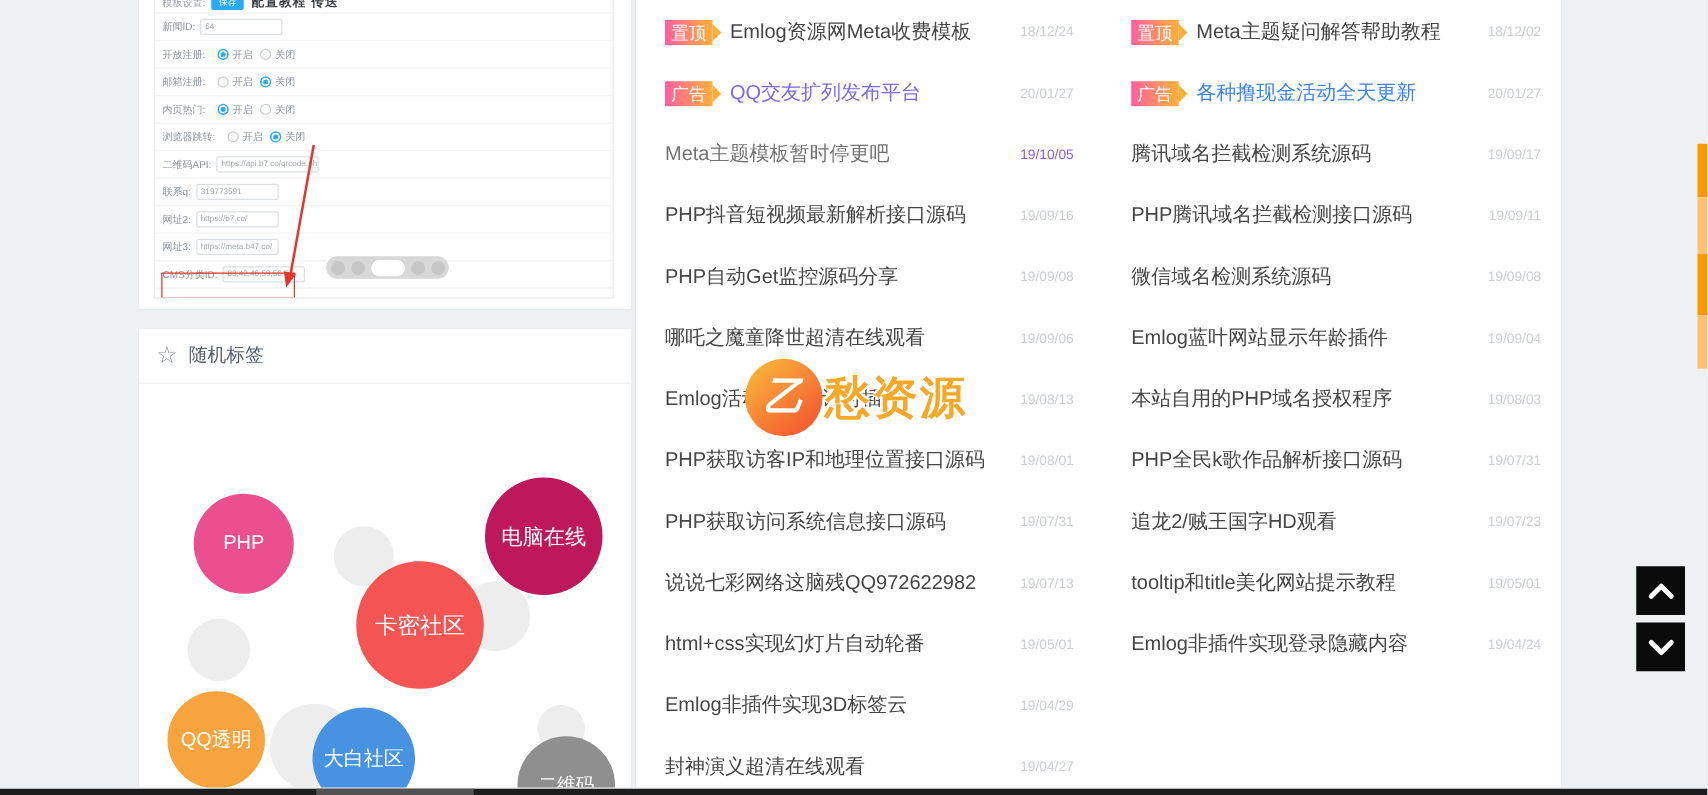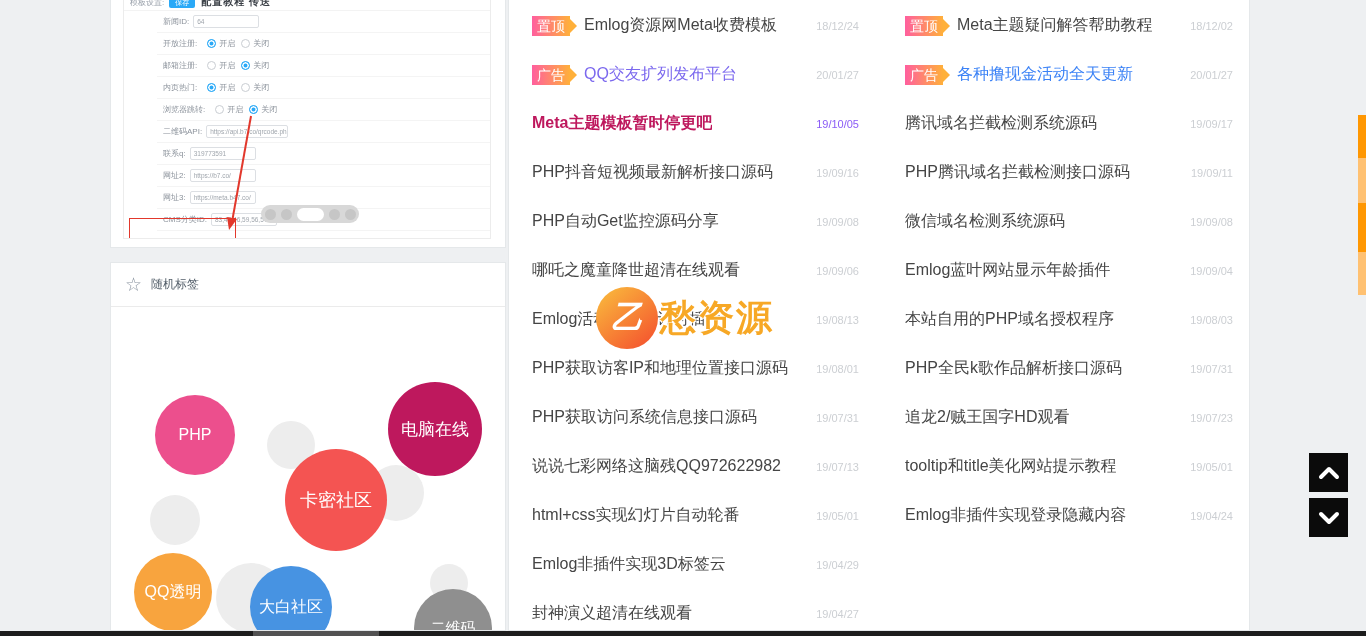--- a/index.html
+++ b/index.html
@@ -11,21 +11,21 @@
 
   
   #card-shot{left:110px;top:-10px;width:396px;height:258px;}
   #shot-inner{position:absolute;left:12px;top:2px;width:368px;height:246px;
     border:1px solid #ececec;box-sizing:border-box;overflow:hidden;background:#fff;}
   .f-header{height:16px;display:flex;align-items:center;padding-left:6px;border-bottom:1px solid #f3f3f3;}
   .fh-label{font-size:8px;color:#9aa1ab;white-space:nowrap;}
   .fh-btn{display:inline-block;margin-left:5px;background:#2aa9f7;color:#fff;font-size:7px;
     line-height:11px;padding:0 6px;border-radius:2px;}
   .fh-bold{font-size:10px;font-weight:bold;color:#3a3f46;margin-left:6px;letter-spacing:1px;white-space:nowrap;}
-  .f-row{height:21px;display:flex;align-items:center;padding-left:6px;border-bottom:1px solid #f4f4f4;margin-left:33px;}
+  .f-row{height:21px;display:flex;align-items:center;padding-left:6px;border-bottom:1px solid #f4f4f4;}
   .f-label{font-size:8px;color:#8b929b;margin-right:4px;white-space:nowrap;}
   .f-input{display:flex;align-items:center;box-sizing:border-box;height:13px;width:66px;
     border:1px solid #dcdfe3;border-radius:2px;background:#fff;font-size:6.5px;color:#a0a6ad;
     padding-left:3px;overflow:hidden;white-space:nowrap;}
   .f-input.wide{width:82px;}
   .f-rgroup{display:flex;align-items:center;margin-left:6px;}
   .f-rb{width:9px;height:9px;border-radius:50%;border:1px solid #c9cdd2;background:#fff;box-sizing:border-box;}
   .f-rb.sel{border:1px solid #2aa9f7;background:#2aa9f7;box-shadow:inset 0 0 0 1.5px #fff;}
   .f-rlabel{font-size:8px;color:#8b929b;margin-left:3px;white-space:nowrap;}
   #cms-red-box{position:absolute;left:5px;top:224px;width:107px;height:21px;
@@ -33,21 +33,21 @@
   #arrow-svg{position:absolute;left:0;top:0;pointer-events:none;}
   #carousel{position:absolute;left:137px;top:211px;width:98px;height:18px;border-radius:9px;
     background:#d8d8d8;display:flex;align-items:center;justify-content:center;gap:5px;}
   .dot{width:11px;height:11px;border-radius:50%;background:#c6c6c6;}
   .dot.active{width:27px;height:13px;border-radius:7px;background:#fff;}
 
   
   #card-tags{left:110px;top:262px;width:396px;height:369px;}
   #tags-header{height:43px;display:flex;align-items:center;padding-left:14px;border-bottom:1px solid #ebebeb;}
   #tags-star{font-size:19px;color:#8b95a1;margin-right:9px;}
-  #tags-title{font-size:12px;color:#55606b;}
+  #tags-title{font-size:15px;color:#55606b;}
   #tag-cloud{position:absolute;left:0;top:44px;right:0;bottom:0;overflow:hidden;}
   .tag-circle{position:absolute;border-radius:50%;color:#fff;display:flex;align-items:center;
     justify-content:center;white-space:nowrap;}
 
   
   #card-main{left:508px;top:-10px;width:742px;height:641px;}
   .a-col{position:absolute;top:10px;}
   #col-left{left:23px;width:327px;}
   #col-right{left:396px;width:328px;}
   .a-row{height:49px;display:flex;align-items:center;justify-content:space-between;}
@@ -204,21 +204,21 @@
       </div>
       <div class="a-row">
         <div class="a-left">
           <span class="badge">广告</span>
           <span class="a-title" style="color: rgb(123, 104, 238);">QQ交友扩列发布平台</span>
         </div>
         <span class="a-date">20/01/27</span>
       </div>
       <div class="a-row">
         <div class="a-left">
-          <span class="a-title" style="color: #be185d; font-weight: bold;">Meta主题模板暂时停更吧</span>
+          <span class="a-title" style="color: #737373;">Meta主题模板暂时停更吧</span>
         </div>
         <span class="a-date" style="color: #8b5cf6;">19/10/05</span>
       </div>
       <div class="a-row">
         <div class="a-left">
           <span class="a-title">PHP抖音短视频最新解析接口源码</span>
         </div>
         <span class="a-date">19/09/16</span>
       </div>
       <div class="a-row">

